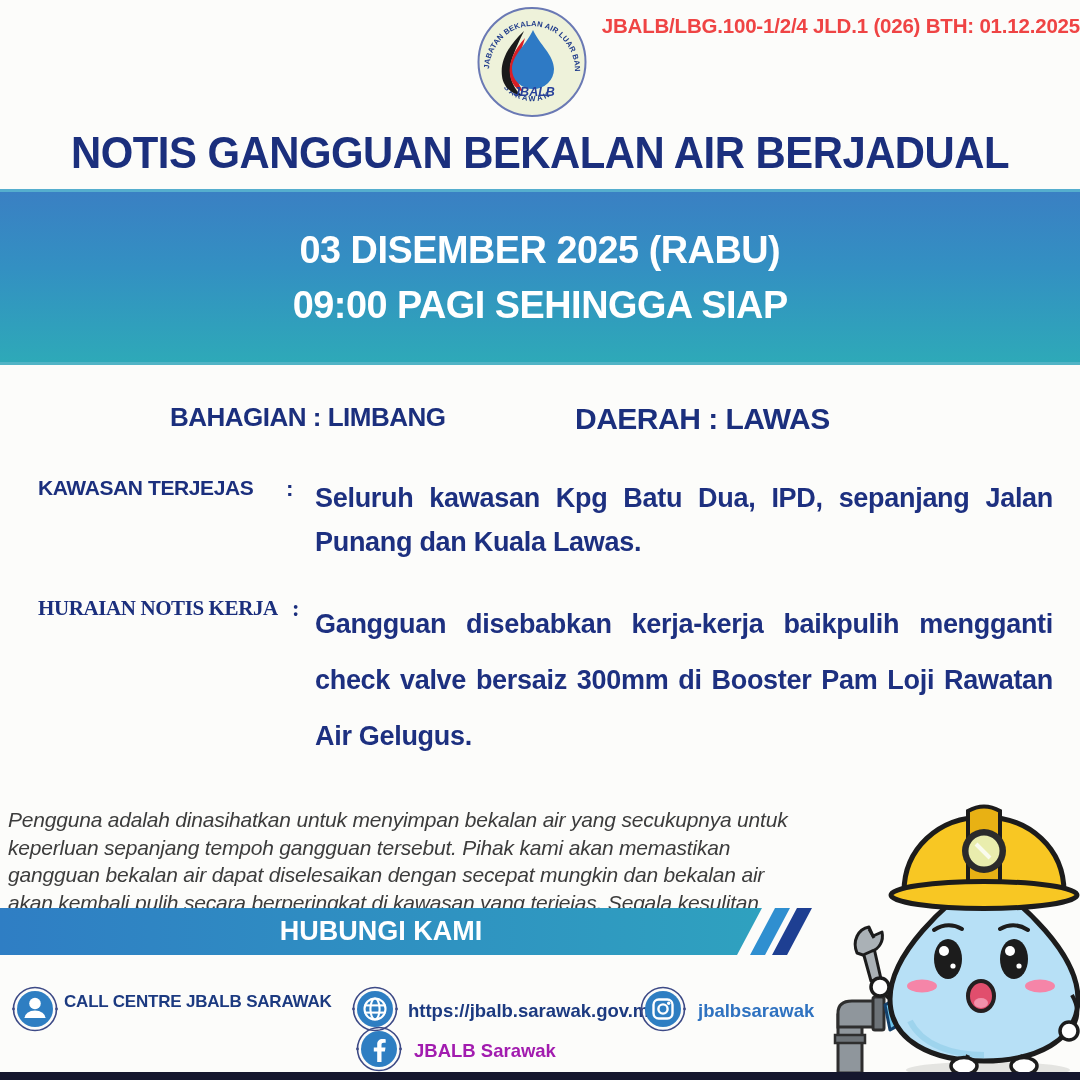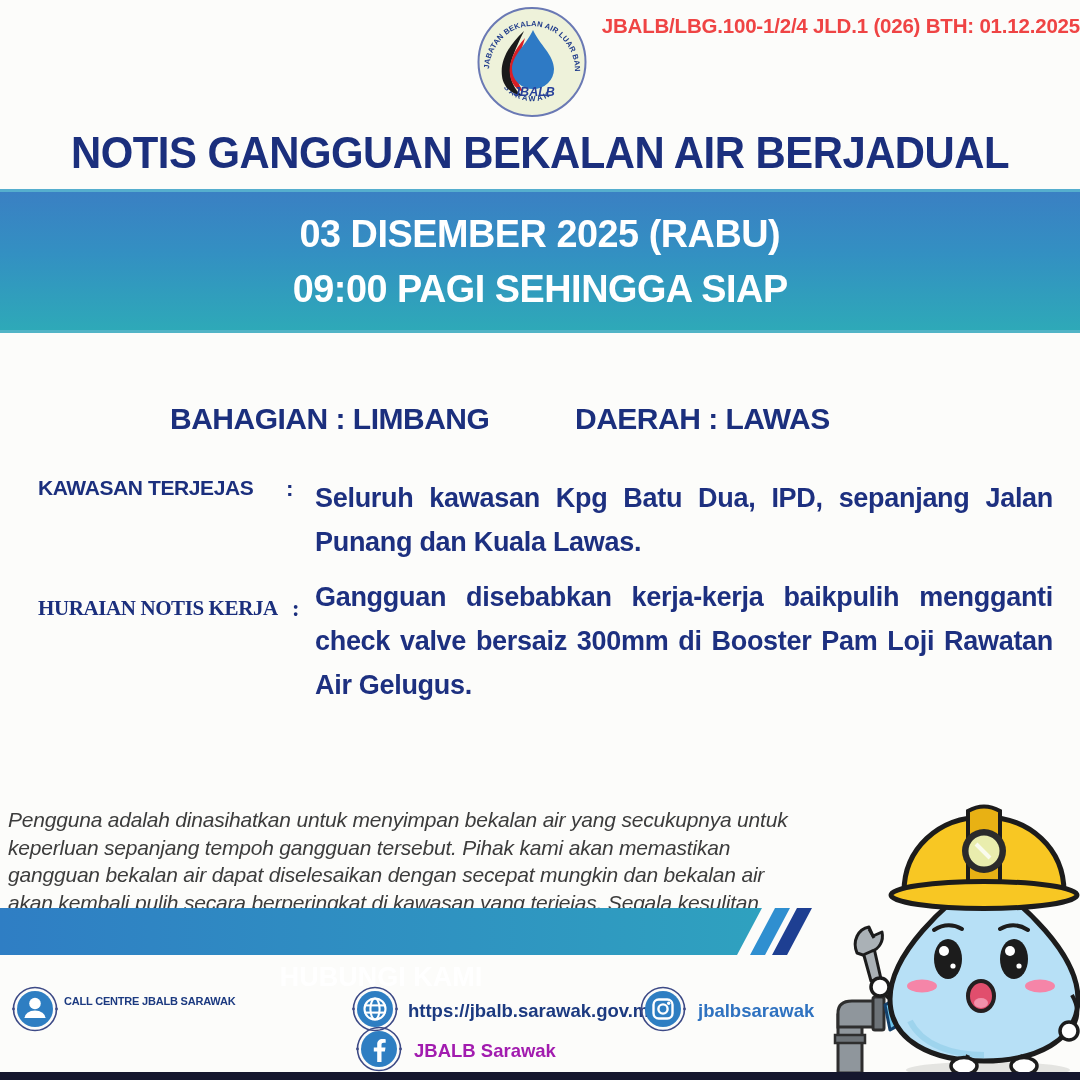--- a/index.html
+++ b/index.html
@@ -16,66 +16,66 @@
   }
   .logo{position:absolute;left:476px;top:7px;width:112px;height:110px;}
   
   .main-title{
     position:absolute;left:0;top:128px;width:1080px;text-align:center;
     font-size:44px;font-weight:bold;color:#1b2f7d;letter-spacing:-0.5px;
     transform:scaleX(0.95);
   }
   
   .banner{
-    position:absolute;left:0;top:189px;width:1080px;height:144px;
+    position:absolute;left:0;top:189px;width:1080px;height:176px;
     background:linear-gradient(180deg,#3a80c3 0%,#3390c2 45%,#2ea9b8 100%);
     border-top:3px solid #55aece;border-bottom:3px solid #51b4c6;
     box-sizing:border-box;
     display:flex;flex-direction:column;justify-content:center;align-items:center;
   }
   .banner-line{
     color:#ffffff;font-size:39px;font-weight:bold;line-height:55px;
     letter-spacing:-0.5px;transform:scaleX(0.97);text-align:center;
   }
   
-  .region-bahagian{position:absolute;left:170px;top:402px;font-size:30px;font-weight:bold;color:#1b2f7d;letter-spacing:-0.5px;}
+  .region-bahagian{position:absolute;left:170px;top:402px;font-size:26px;font-weight:bold;color:#1b2f7d;letter-spacing:-0.5px;}
   .region-daerah{position:absolute;left:575px;top:402px;font-size:30px;font-weight:bold;color:#1b2f7d;letter-spacing:-0.5px;}
   
   .detail-label{position:absolute;left:38px;font-size:21px;font-weight:bold;color:#1b2f7d;letter-spacing:-0.4px;white-space:nowrap;}
   .detail-colon{position:absolute;left:286px;font-size:22.5px;font-weight:bold;color:#1b2f7d;}
   .detail-text{position:absolute;left:315px;width:738px;font-size:27px;font-weight:bold;color:#1d3080;letter-spacing:-0.3px;}
   .kawasan-label,.kawasan-colon{top:476px;}
   .kawasan-text{top:476px;line-height:44px;text-align:justify;}
   .huraian-label,.huraian-colon{top:596px;font-family:Liberation Serif, serif;}
-  .huraian-text{top:575px;line-height:44px;}
+  .huraian-text{top:596px;line-height:56px;}
   .huraian-text p{margin:0;}
   .huraian-text .p1{text-align:justify;}
   
   .disclaimer{
     position:absolute;left:8px;top:806px;width:788px;
     font-size:21px;font-style:italic;color:#3c3c3c;line-height:27.5px;letter-spacing:-0.2px;
   }
   
   .contact-band{
     position:absolute;left:0;top:908px;width:1080px;height:47px;
     background:linear-gradient(90deg,#2f7ec4 0%,#2fb0bd 100%);
     -webkit-clip-path:polygon(0 0,762px 0,737px 47px,0 47px);
     clip-path:polygon(0 0,762px 0,737px 47px,0 47px);
   }
   .contact-band-title{
     position:absolute;left:0;top:916px;width:762px;text-align:center;
-    color:#ffffff;font-size:27px;font-weight:bold;letter-spacing:0px;margin-top:46px;
+    color:#ffffff;font-size:27px;font-weight:bold;letter-spacing:0px;
   }
   .band-stripe{position:absolute;top:908px;height:47px;left:0;width:1080px;}
   .stripe1{background:#2f8fd0;-webkit-clip-path:polygon(775px 0,790px 0,765px 47px,750px 47px);clip-path:polygon(775px 0,790px 0,765px 47px,750px 47px);}
   .stripe2{background:#1e3f92;-webkit-clip-path:polygon(797px 0,812px 0,787px 47px,772px 47px);clip-path:polygon(797px 0,812px 0,787px 47px,772px 47px);}
   
   .cicon{position:absolute;width:46px;height:46px;}
   .contact-text{position:absolute;font-weight:bold;color:#1c3a80;}
-  .call-block{left:64px;top:990px;font-size:11px;line-height:23px;letter-spacing:-0.2px;}
+  .call-block{left:64px;top:990px;font-size:17px;line-height:23px;letter-spacing:-0.2px;}
   .web-label{left:408px;top:1000px;font-size:18.5px;color:#1c3a80;}
   .fb-label{left:414px;top:1040px;font-size:18.5px;color:#a21caf;}
   .ig-label{left:698px;top:1000px;font-size:18.5px;color:#2f72c0;}
   
   .bottom-bar{position:absolute;left:0;top:1072px;width:1080px;height:8px;background:#15172e;}
   
   .mascot{position:absolute;left:818px;top:788px;width:262px;height:292px;}
 </style>
 </head>
 <body>

